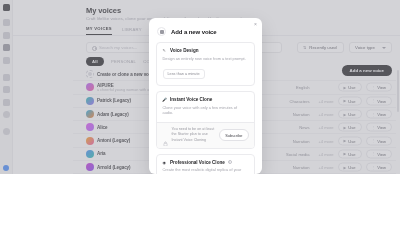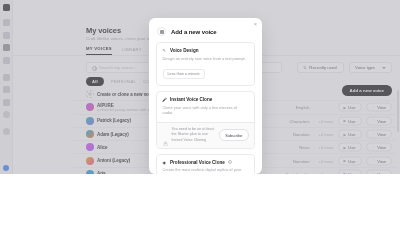--- a/index.html
+++ b/index.html
@@ -28,21 +28,21 @@
   .rail-ico {
     width: 7px; height: 7px; border-radius: 1.6px;
     background: #c9c9cf; position: relative;
   }
   .rail-ico.active { background: #8e8e97; }
   .rail-ico.dot { border-radius: 50%; background: #cfcfd5; }
   .rail-bottom { position: absolute; bottom: 3px; left: 50%; transform: translateX(-50%); }
   .rail-avatar { width: 6px; height: 6px; border-radius: 50%; background: #3b82f6; }
 
   
-  .page { position: absolute; left: 13px; top: 0; right: 0; height: 174px; margin-top: 20px; }
+  .page { position: absolute; left: 13px; top: 0; right: 0; height: 174px; }
   .page-title {
     position: absolute; left: 73px; top: 6px;
     font-size: 7.5px; font-weight: 700; color: #18181b; letter-spacing: -0.1px;
   }
   .page-sub {
     position: absolute; left: 73px; top: 16px;
     font-size: 4.3px; color: #a1a1aa; letter-spacing: 0.05px;
   }
   .tabs {
     position: absolute; left: 73px; top: 26px;

